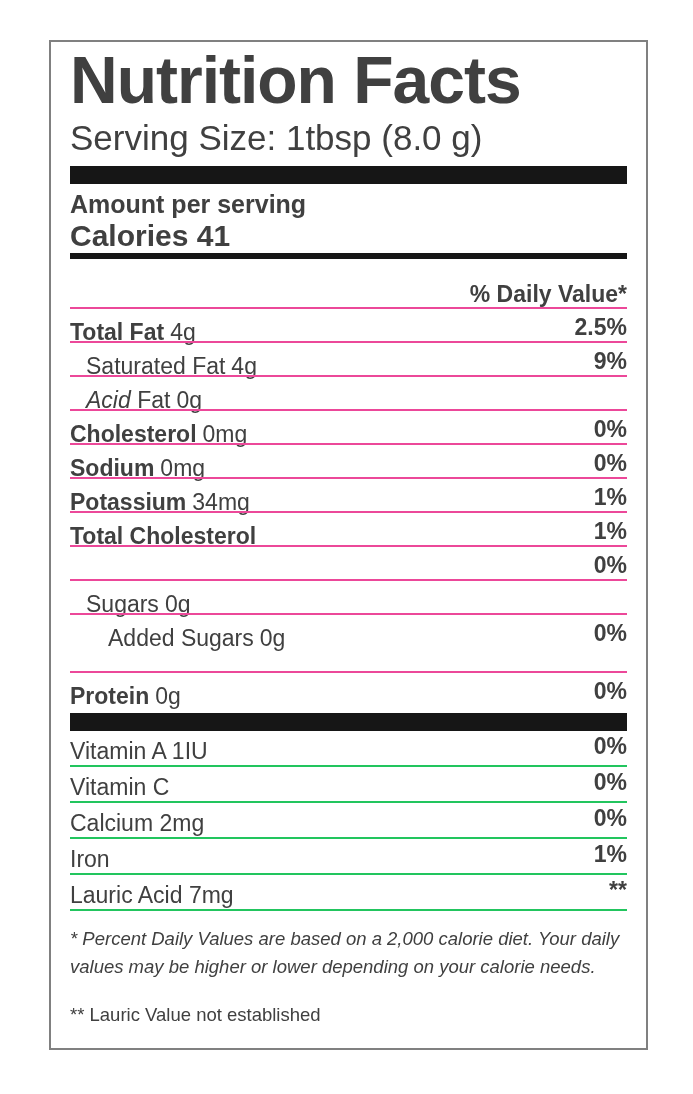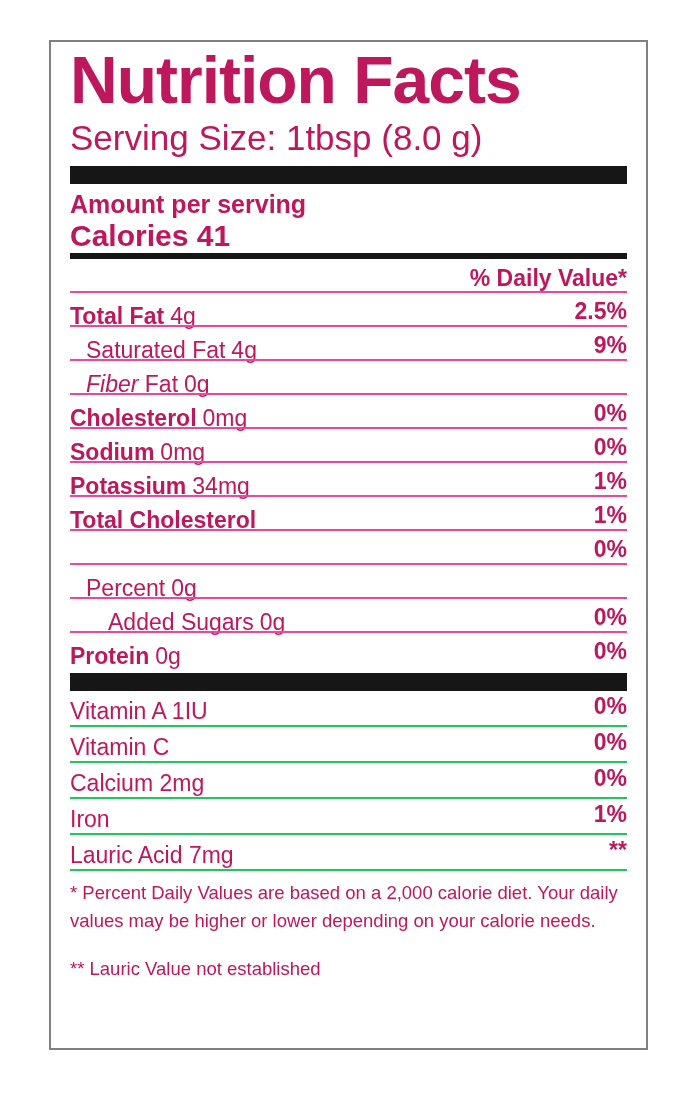--- a/index.html
+++ b/index.html
@@ -2,21 +2,21 @@
 <html><head>
 <meta charset="utf-8">
 <style>
   html, body { margin: 0; padding: 0; background: #ffffff; }
   .page {
     position: relative;
     width: 693px;
     height: 1094px;
     background: #ffffff;
     font-family: "Liberation Sans", sans-serif;
-    color: #be185d;
+    color: #404040;
     overflow: hidden;
   }
   .nf-box {
     position: absolute;
     left: 49px;
     top: 40px;
     width: 599px;
     height: 1010px;
     box-sizing: border-box;
     border: 2px solid #808080;
@@ -48,30 +48,30 @@
     font-size: 30px;
     font-weight: 700;
     line-height: 34px;
   }
   .rule-medium { border-top: 6px solid #161616; }
   .dv-header {
     font-size: 23px;
     font-weight: 700;
     text-align: right;
     line-height: 25px;
-    padding-top: 7px;
+    padding-top: 23px;
     height: 25px;
   }
   .row {
     position: relative;
     box-sizing: border-box;
     height: 34px;
     border-top: 2px solid #ec4899;
   }
-  .row.tall { height: 42px; }
+  .row.tall { height: 42px; margin-top: 24px; }
   .row .lbl {
     position: absolute;
     left: 0;
     top: 10px;
     font-size: 23px;
     white-space: nowrap;
   }
   .row.i1 .lbl { left: 16px; }
   .row.i2 .lbl { left: 38px; }
   .row .dv {
@@ -98,23 +98,24 @@
     white-space: nowrap;
   }
   .vrow .dv {
     position: absolute;
     right: 0;
     top: 2px;
     font-size: 23px;
     font-weight: 700;
   }
   .footnote-1 {
-    margin-top: 8px;
+    margin-top: 14px;
     font-size: 18.5px;
     line-height: 28px;
+    font-style: italic;
   }
   .footnote-2 {
     margin-top: 22px;
     font-size: 18.5px;
     line-height: 24px;
   }
 </style>
 </head>
 <body>
 
@@ -137,21 +138,21 @@
     <div>
       <div class="row">
         <span class="lbl"><span class="nm-bold">Total Fat</span><span class="amt">4g</span></span>
         <span class="dv">2.5%</span>
       </div>
       <div class="row i1">
         <span class="lbl"><span>Saturated Fat</span><span class="amt">4g</span></span>
         <span class="dv">9%</span>
       </div>
       <div class="row i1">
-        <span class="lbl"><span class="nm-italic">Fiber</span><span> Fat</span><span class="amt">0g</span></span>
+        <span class="lbl"><span class="nm-italic">Acid</span><span> Fat</span><span class="amt">0g</span></span>
         <span class="dv"></span>
       </div>
       <div class="row">
         <span class="lbl"><span class="nm-bold">Cholesterol</span><span class="amt">0mg</span></span>
         <span class="dv">0%</span>
       </div>
       <div class="row">
         <span class="lbl"><span class="nm-bold">Sodium</span><span class="amt">0mg</span></span>
         <span class="dv">0%</span>
       </div>
@@ -160,21 +161,21 @@
         <span class="dv">1%</span>
       </div>
       <div class="row">
         <span class="lbl"><span class="nm-bold">Total Cholesterol</span><span class="amt"></span></span>
         <span class="dv">1%</span>
       </div>
       <div class="row i1">
         <span class="dv">0%</span>
       </div>
       <div class="row i1">
-        <span class="lbl"><span>Percent</span><span class="amt">0g</span></span>
+        <span class="lbl"><span>Sugars</span><span class="amt">0g</span></span>
         <span class="dv"></span>
       </div>
       <div class="row i2">
         <span class="lbl"><span>Added Sugars</span><span class="amt">0g</span></span>
         <span class="dv">0%</span>
       </div>
       <div class="row tall">
         <span class="lbl"><span class="nm-bold">Protein</span><span class="amt">0g</span></span>
         <span class="dv">0%</span>
       </div>

